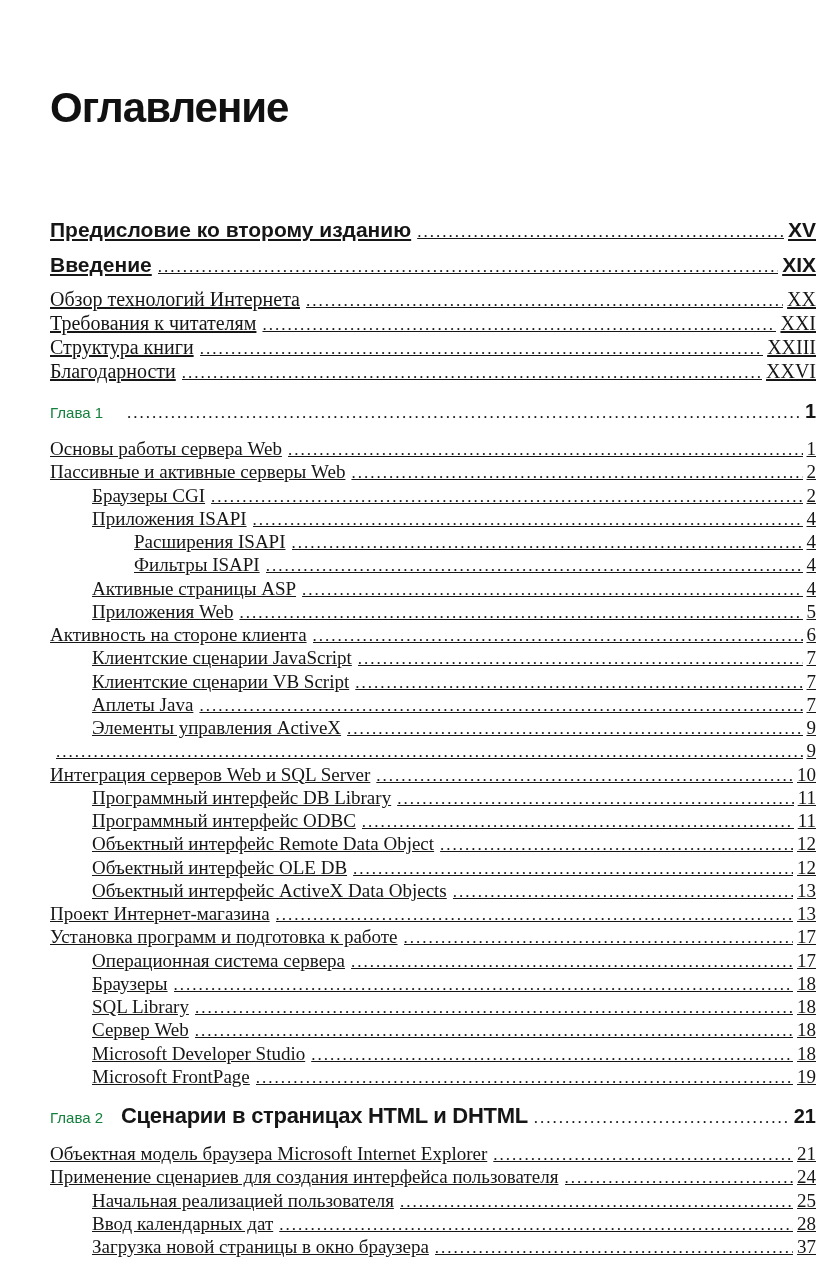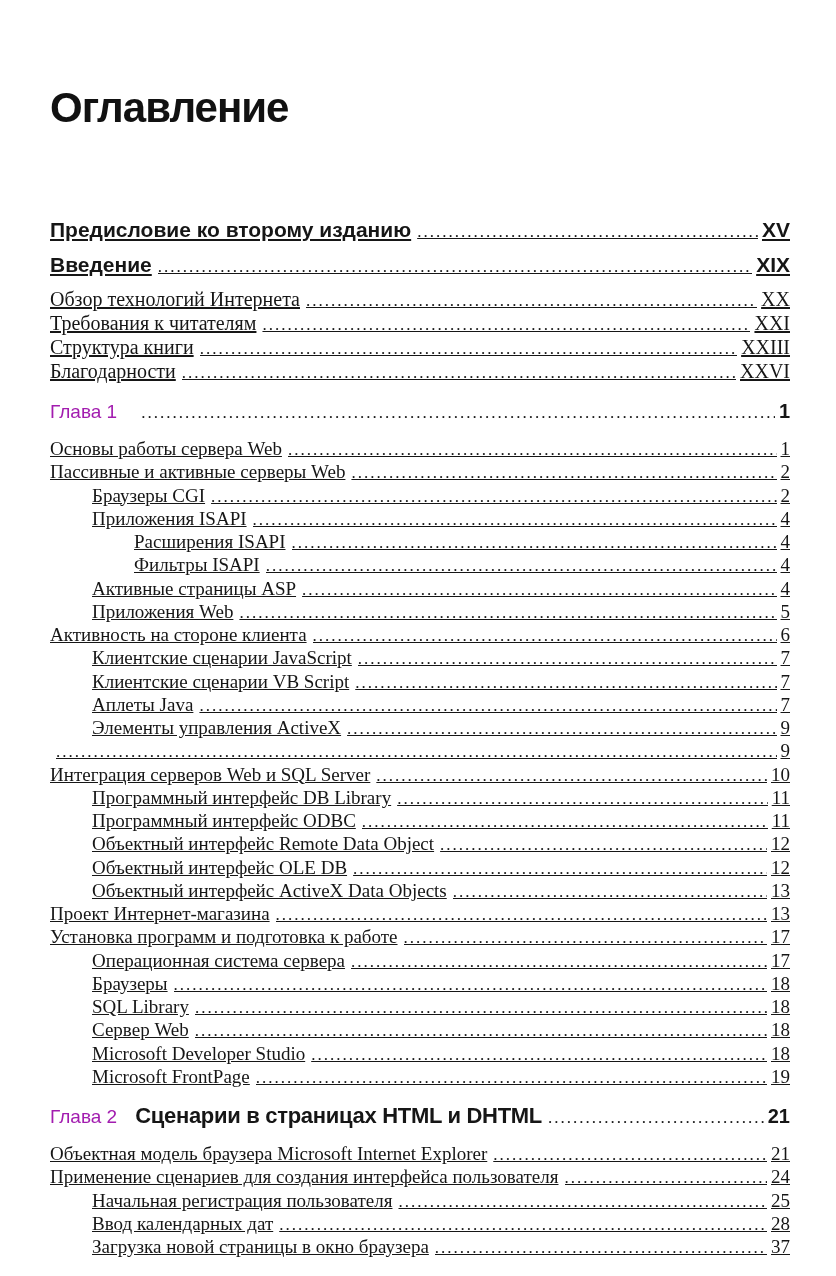--- a/index.html
+++ b/index.html
@@ -6,21 +6,21 @@
     margin: 0; padding: 0;
     background: #ffffff;
     color: #161616;
   }
   body {
     width: 836px; height: 1276px;
     overflow: hidden;
     font-family: "Liberation Serif", serif;
   }
   .page {
-    padding: 0 46px 0 50px;
+    padding: 0 20px 0 50px;
   }
   h1.page-title {
     margin: 86px 0 0 0;
     font-family: "Liberation Sans", sans-serif;
     font-weight: bold;
     font-size: 42px;
     line-height: 44px;
     letter-spacing: -1px;
     color: #111;
   }
@@ -65,23 +65,23 @@
   .chapter { margin-top: 12px; }
   .chapter-heading {
     display: flex;
     align-items: baseline;
     line-height: 30px;
     white-space: nowrap;
   }
   .chapter-label {
     font-family: "Liberation Sans", sans-serif;
     font-weight: normal;
-    font-size: 19px;
+    font-size: 15px;
     margin-right: 18px;
-    color: #a21caf;
+    color: #15803d;
   }
   .chapter-title {
     font-family: "Liberation Sans", sans-serif;
     font-weight: bold;
     font-size: 22px;
     letter-spacing: -0.3px;
   }
   .chapter-heading .pagenum {
     font-family: "Liberation Sans", sans-serif;
     font-weight: bold;
@@ -297,21 +297,21 @@
             <span class="label">Объектная модель браузера Microsoft Internet Explorer</span>
             <span class="leader"></span>
             <span class="pagenum">21</span>
           </div>
           <div class="toc-row entry-row lvl-0">
             <span class="label">Применение сценариев для создания интерфейса пользователя</span>
             <span class="leader"></span>
             <span class="pagenum">24</span>
           </div>
           <div class="toc-row entry-row lvl-1">
-            <span class="label">Начальная регистрация пользователя</span>
+            <span class="label">Начальная реализацией пользователя</span>
             <span class="leader"></span>
             <span class="pagenum">25</span>
           </div>
           <div class="toc-row entry-row lvl-1">
             <span class="label">Ввод календарных дат</span>
             <span class="leader"></span>
             <span class="pagenum">28</span>
           </div>
           <div class="toc-row entry-row lvl-1">
             <span class="label">Загрузка новой страницы в окно браузера</span>

